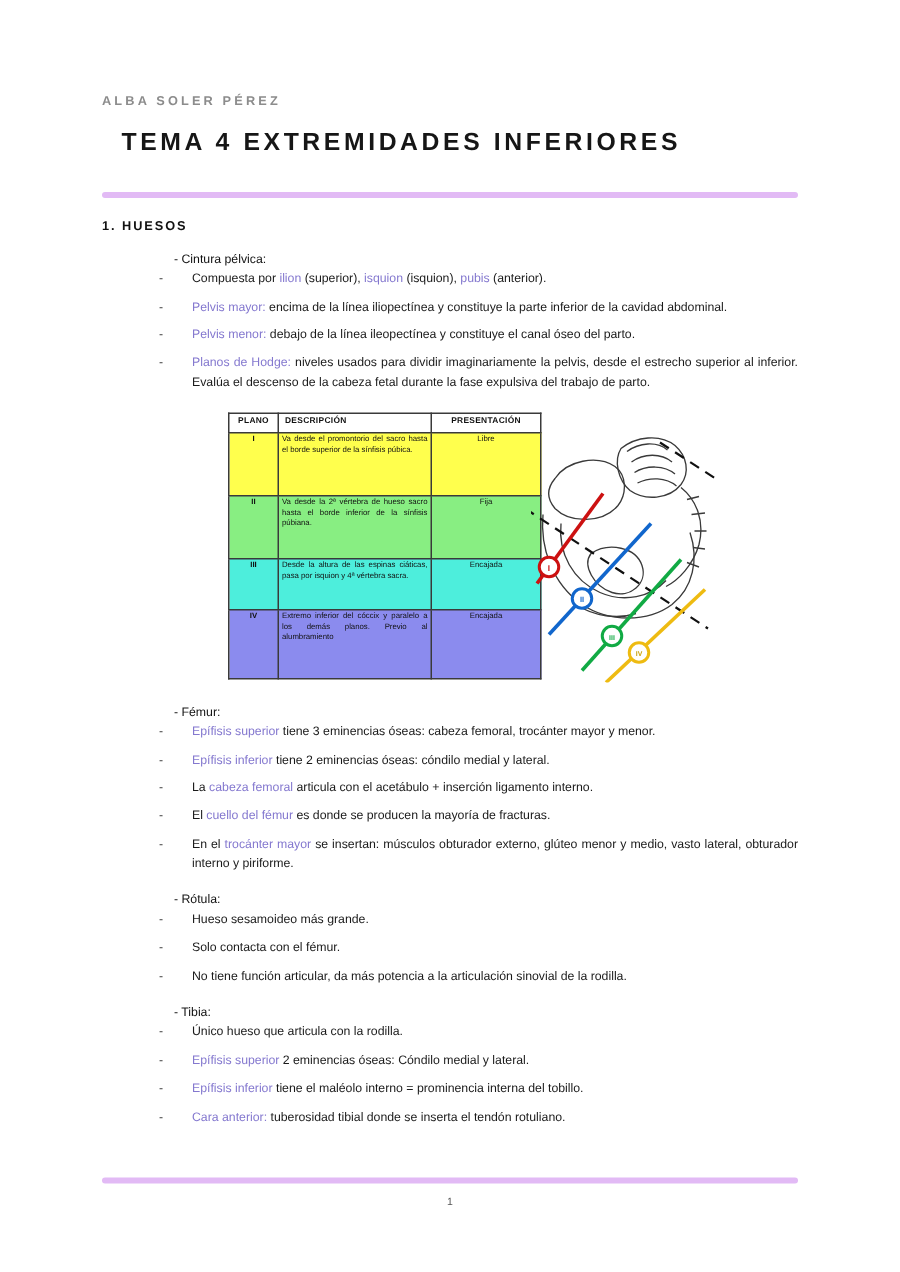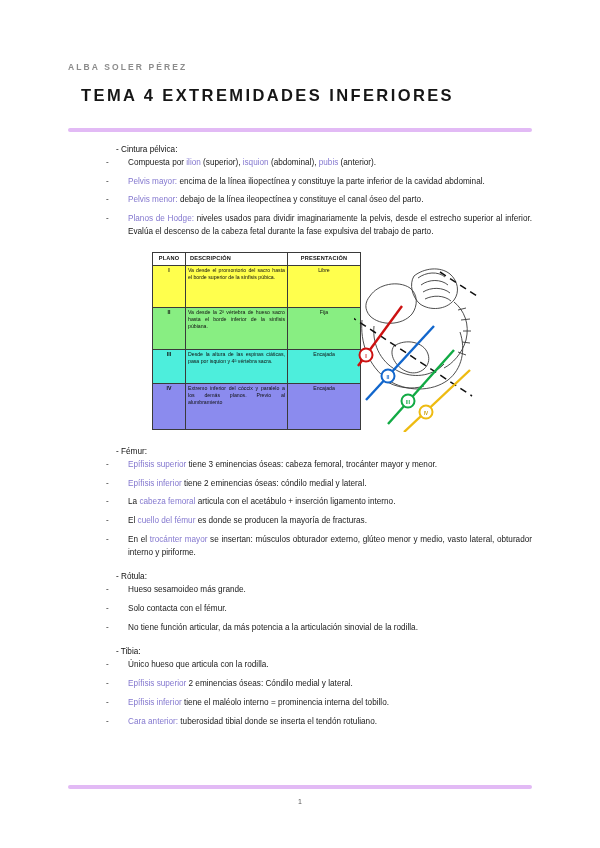--- a/index.html
+++ b/index.html
@@ -187,24 +187,25 @@
 
 <div class="page">
 
   <div class="content">
 
     <div class="author">ALBA SOLER PÉREZ</div>
     <h1 class="doc-title">TEMA 4 EXTREMIDADES INFERIORES</h1>
 
     <div class="rule-top"></div>
 
+    <div class="section-heading">1. HUESOS</div>
 
     <div class="bone-head">- Cintura pélvica:</div>
     <ul class="dashlist" id="list-0">
-        <li><span>Compuesta por </span><span class="accent">ilion</span><span> (superior), </span><span class="accent">isquion</span><span> (abdominal), </span><span class="accent">pubis</span><span> (anterior).</span></li>
+        <li><span>Compuesta por </span><span class="accent">ilion</span><span> (superior), </span><span class="accent">isquion</span><span> (isquion), </span><span class="accent">pubis</span><span> (anterior).</span></li>
         <li><span class="accent">Pelvis mayor:</span><span> encima de la línea iliopectínea y constituye la parte inferior de la cavidad abdominal.</span></li>
         <li><span class="accent">Pelvis menor:</span><span> debajo de la línea ileopectínea y constituye el canal óseo del parto.</span></li>
         <li><span class="accent">Planos de Hodge:</span><span> niveles usados para dividir imaginariamente la pelvis, desde el estrecho superior al inferior. Evalúa el descenso de la cabeza fetal durante la fase expulsiva del trabajo de parto.</span></li>
       </ul>
 
     <div class="figure-block">
       <table class="hodge">
         <thead>
           <tr>
             <th class="c-plano">PLANO</th>

